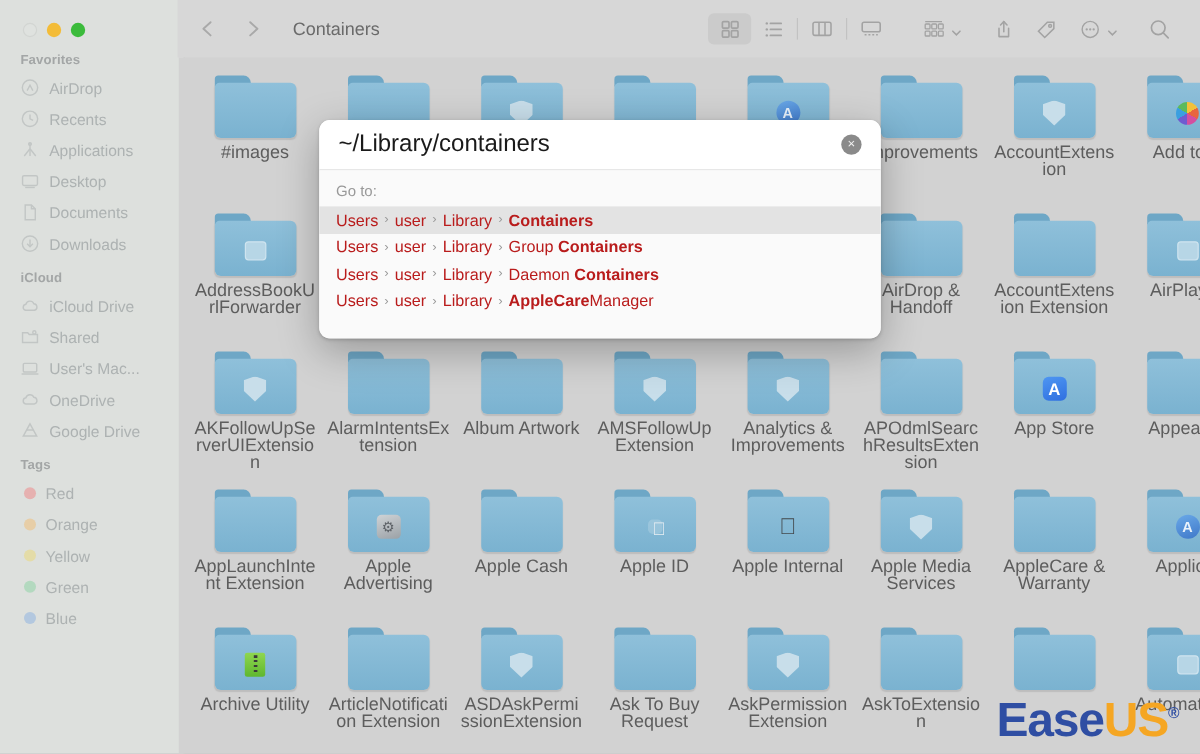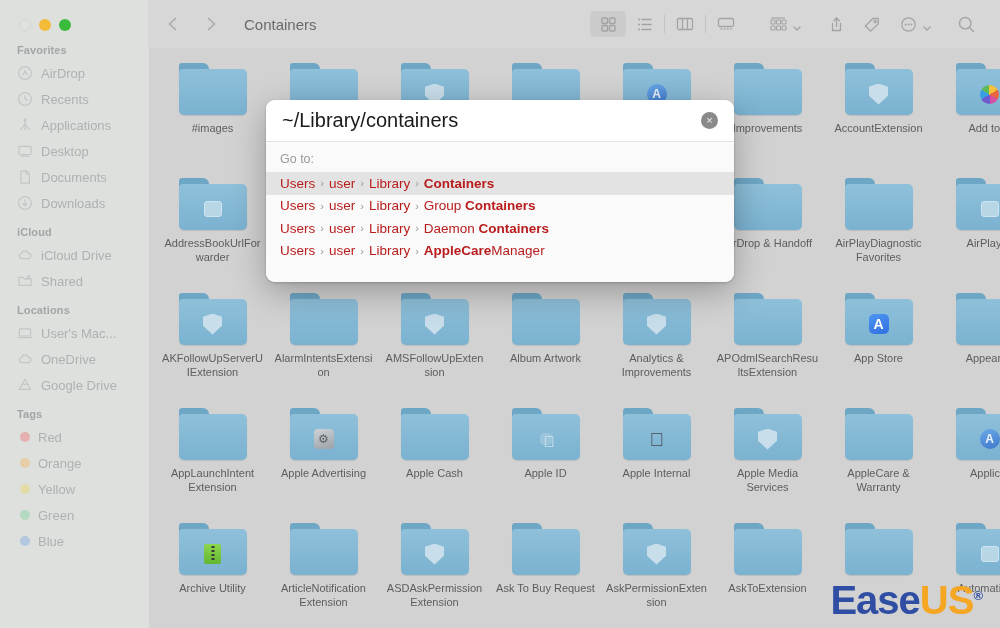--- a/index.html
+++ b/index.html
@@ -151,21 +151,21 @@
   }
   .folder .badge {
     position: absolute;
     left: 50%; top: 20px;
     transform: translateX(-50%);
     width: 22px; height: 22px;
     display: flex; align-items: center; justify-content: center;
     z-index: 2;
   }
   .fname {
-    font-size: 11px;
+    font-size: 15px;
     color: #5d5d5d;
     text-align: center;
     line-height: 14px;
     width: 102px;
     word-break: break-word;
   }
 
   
   .shield {
     width: 19px; height: 21px;
@@ -386,21 +386,20 @@
         </div>
         <div class="sb-item">
           <span class="sb-ic">
             <svg viewBox="0 0 16 16" fill="none" stroke="currentColor" stroke-width="1.2">
               <path d="M1.8 12.4 V4.3 h4.3 l1.3 1.5 h6.8 v6.6 z"></path>
               <circle cx="11.6" cy="4" r="1.3"></circle>
             </svg>
           </span>
           <span>Shared</span>
         </div>
-        <div class="sb-group">Locations</div>
         <div class="sb-item">
           <span class="sb-ic">
             <svg viewBox="0 0 16 16" fill="none" stroke="currentColor" stroke-width="1.2">
               <rect x="2.4" y="3.8" width="11.2" height="7.2" rx="1"></rect>
               <line x1="1" y1="12.6" x2="15" y2="12.6"></line>
             </svg>
           </span>
           <span>User's Mac...</span>
         </div>
         <div class="sb-item">
@@ -670,21 +669,21 @@
             <span class="badge"></span>
           </div>
           <div class="fname">AirDrop &amp; Handoff</div>
         </div>
         <div class="cell">
           <div class="folder">
             <span class="tab"></span>
             <span class="body"></span>
             <span class="badge"></span>
           </div>
-          <div class="fname">AirPlayDiagnostic Favorites</div>
+          <div class="fname">AccountExtension Extension</div>
         </div>
         <div class="cell">
           <div class="folder">
             <span class="tab"></span>
             <span class="body"></span>
             <span class="badge">
               <span class="sq"></span>
             </span>
           </div>
           <div class="fname">AirPlayUI</div>
@@ -704,33 +703,33 @@
             <span class="tab"></span>
             <span class="body"></span>
             <span class="badge"></span>
           </div>
           <div class="fname">AlarmIntentsExtension</div>
         </div>
         <div class="cell">
           <div class="folder">
             <span class="tab"></span>
             <span class="body"></span>
+            <span class="badge"></span>
+          </div>
+          <div class="fname">Album Artwork</div>
+        </div>
+        <div class="cell">
+          <div class="folder">
+            <span class="tab"></span>
+            <span class="body"></span>
             <span class="badge">
               <span class="shield"></span>
             </span>
           </div>
           <div class="fname">AMSFollowUpExtension</div>
-        </div>
-        <div class="cell">
-          <div class="folder">
-            <span class="tab"></span>
-            <span class="body"></span>
-            <span class="badge"></span>
-          </div>
-          <div class="fname">Album Artwork</div>
         </div>
         <div class="cell">
           <div class="folder">
             <span class="tab"></span>
             <span class="body"></span>
             <span class="badge">
               <span class="shield"></span>
             </span>
           </div>
           <div class="fname">Analytics &amp; Improvements</div>

